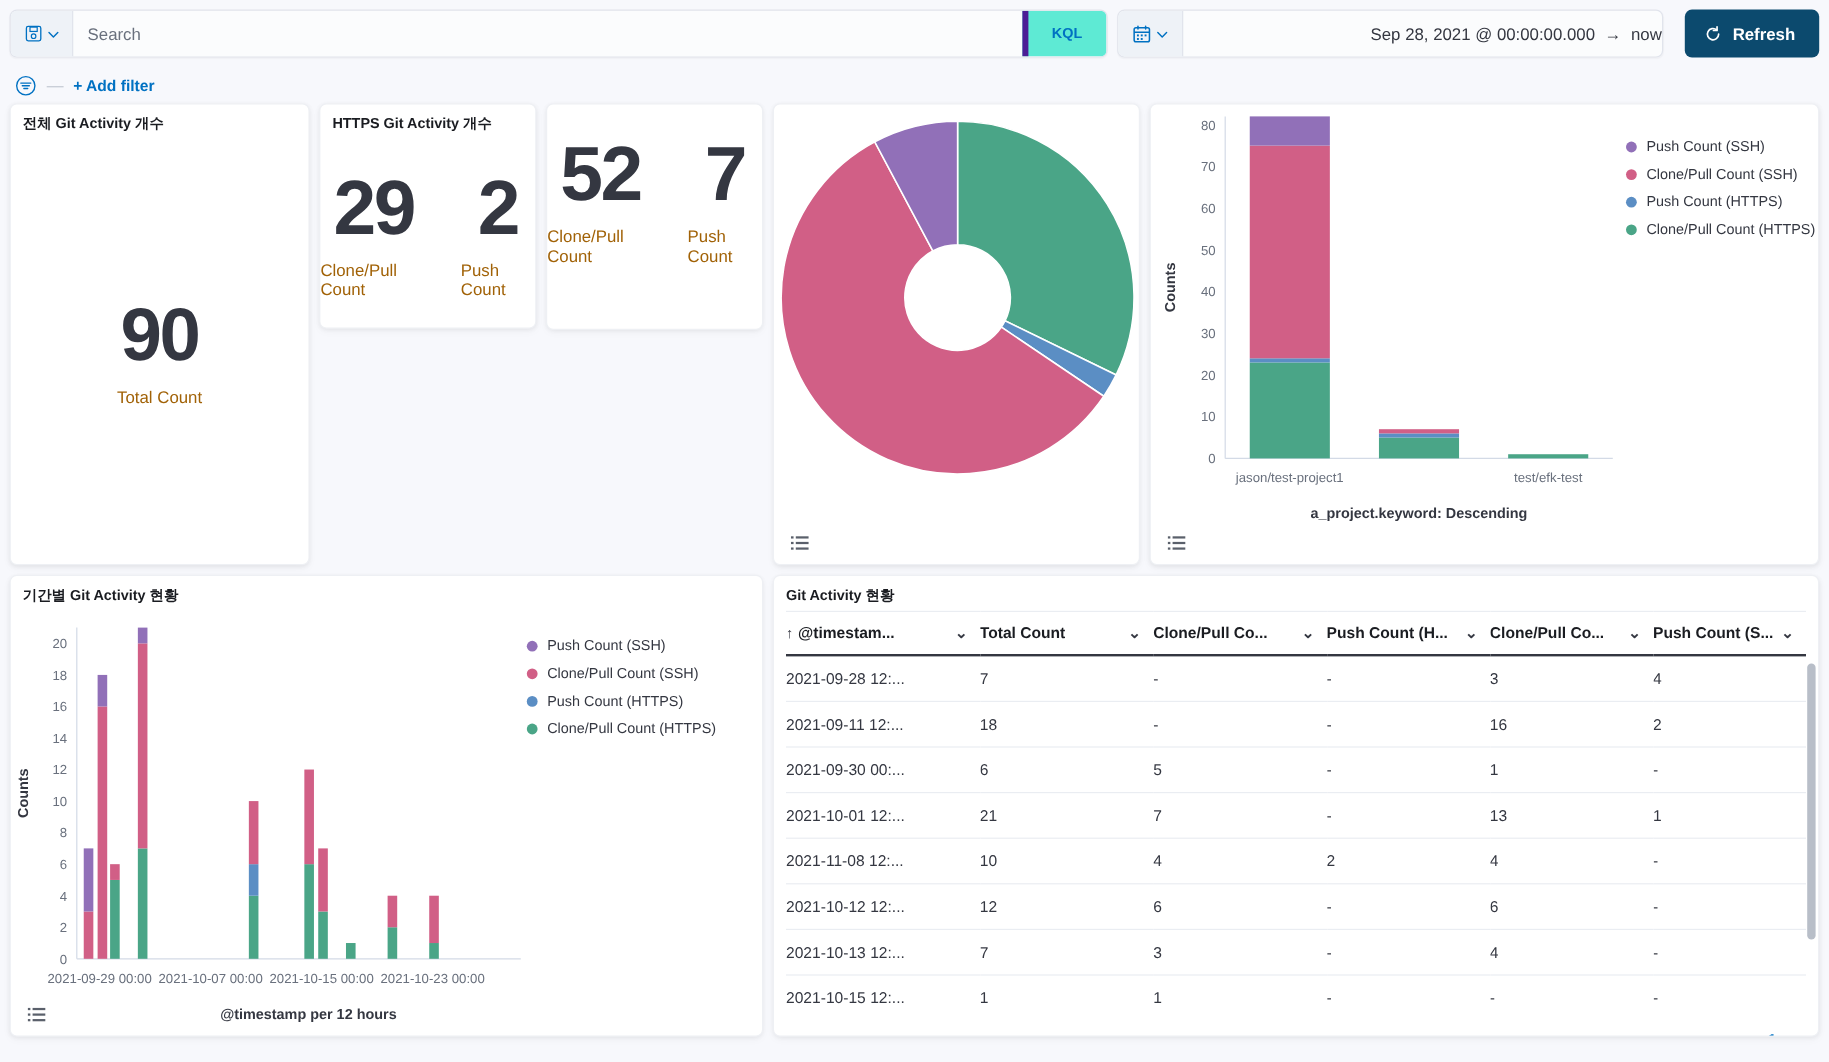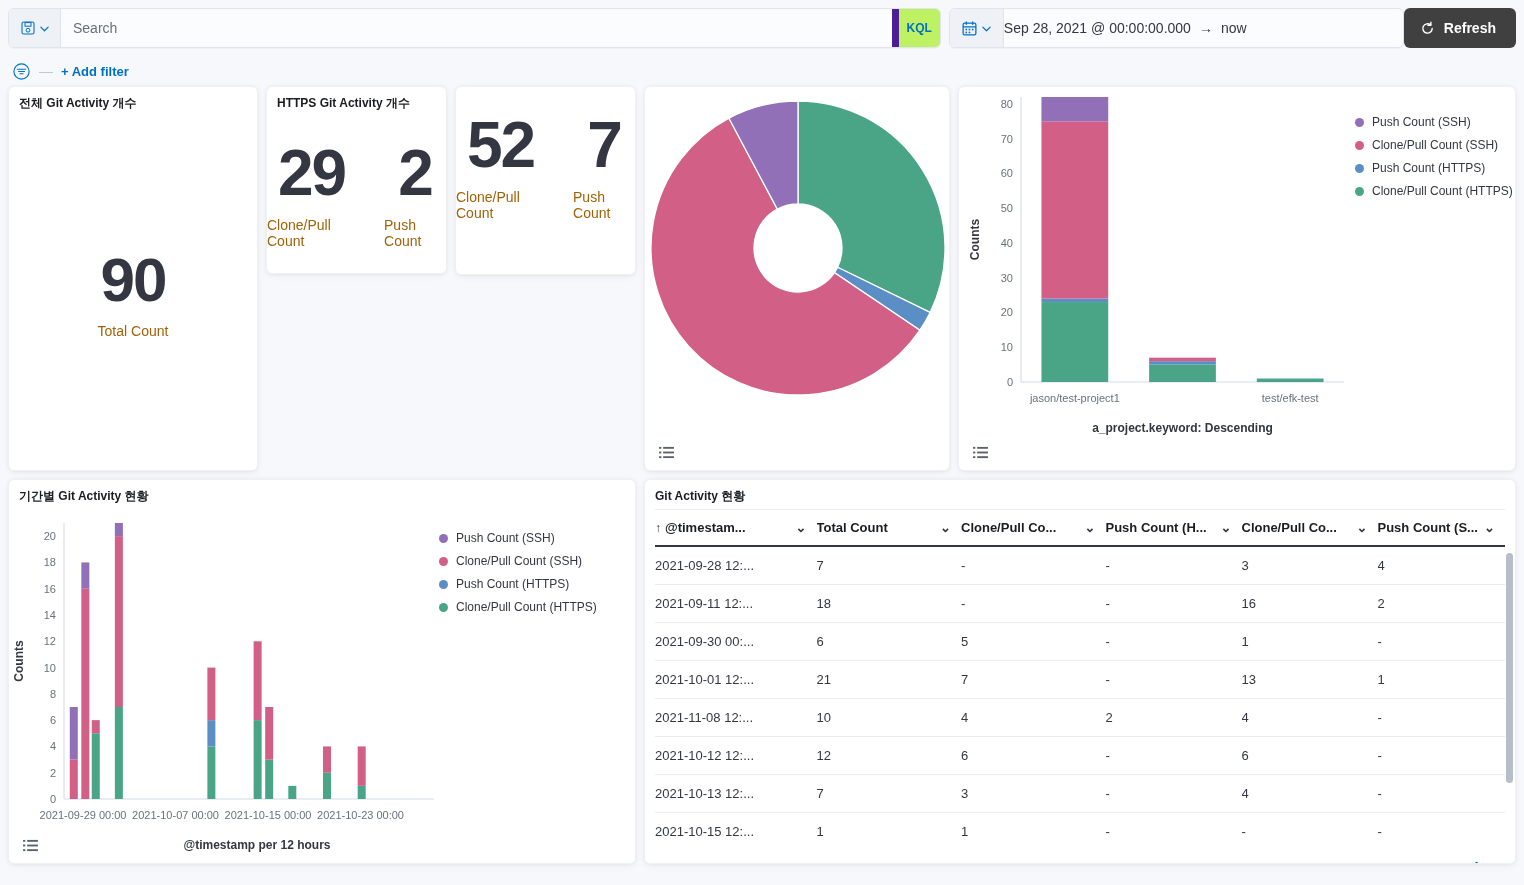--- a/index.html
+++ b/index.html
@@ -46,23 +46,23 @@
     border: 0;
     outline: 0;
     background: transparent;
     font-size: 14px;
     font-family: "Liberation Sans", sans-serif;
     color: #343741;
     padding: 0 12px;
   }
   .search-input::placeholder { color: #69707d; }
   .kql-badge {
-    display: flex; align-items: center; padding: 0 8px;
-    background: #bef264;
-    border-left: 7px solid #4c1d95;
+    display: flex; align-items: center; padding: 0 20px;
+    background: #5eead4;
+    border-left: 5px solid #4c1d95;
     color: #0071c2;
     font-size: 12px;
     font-weight: 700;
     cursor: pointer;
   }
 
   .date-group {
     display: flex;
     align-items: stretch;
     height: 40px;
@@ -76,32 +76,32 @@
   }
   .cal-picker {
     width: 54px;
     display: flex; align-items: center; justify-content: center; gap: 3px;
     background: #eef2f7;
     border-right: 1px solid #e1e4ec;
     cursor: pointer;
   }
   .date-range {
     flex: 1;
-    display: flex; align-items: center; justify-content: flex-start; gap: 8px;
+    display: flex; align-items: center; justify-content: flex-end; gap: 8px;
     font-size: 14px;
     color: #343741;
     cursor: pointer;
   }
   .date-arrow { color: #343741; font-size: 14px; }
 
   .refresh-btn {
-    margin-left: 0;
+    margin-left: 18px;
     height: 40px;
     padding: 0 20px 0 16px;
-    background: #404040;
+    background: #0c4a6e;
     border: 0;
     border-radius: 6px;
     color: #fff;
     font-size: 14px;
     font-weight: 700;
     font-family: "Liberation Sans", sans-serif;
     display: flex; align-items: center; gap: 9px;
     cursor: pointer;
   }
 

